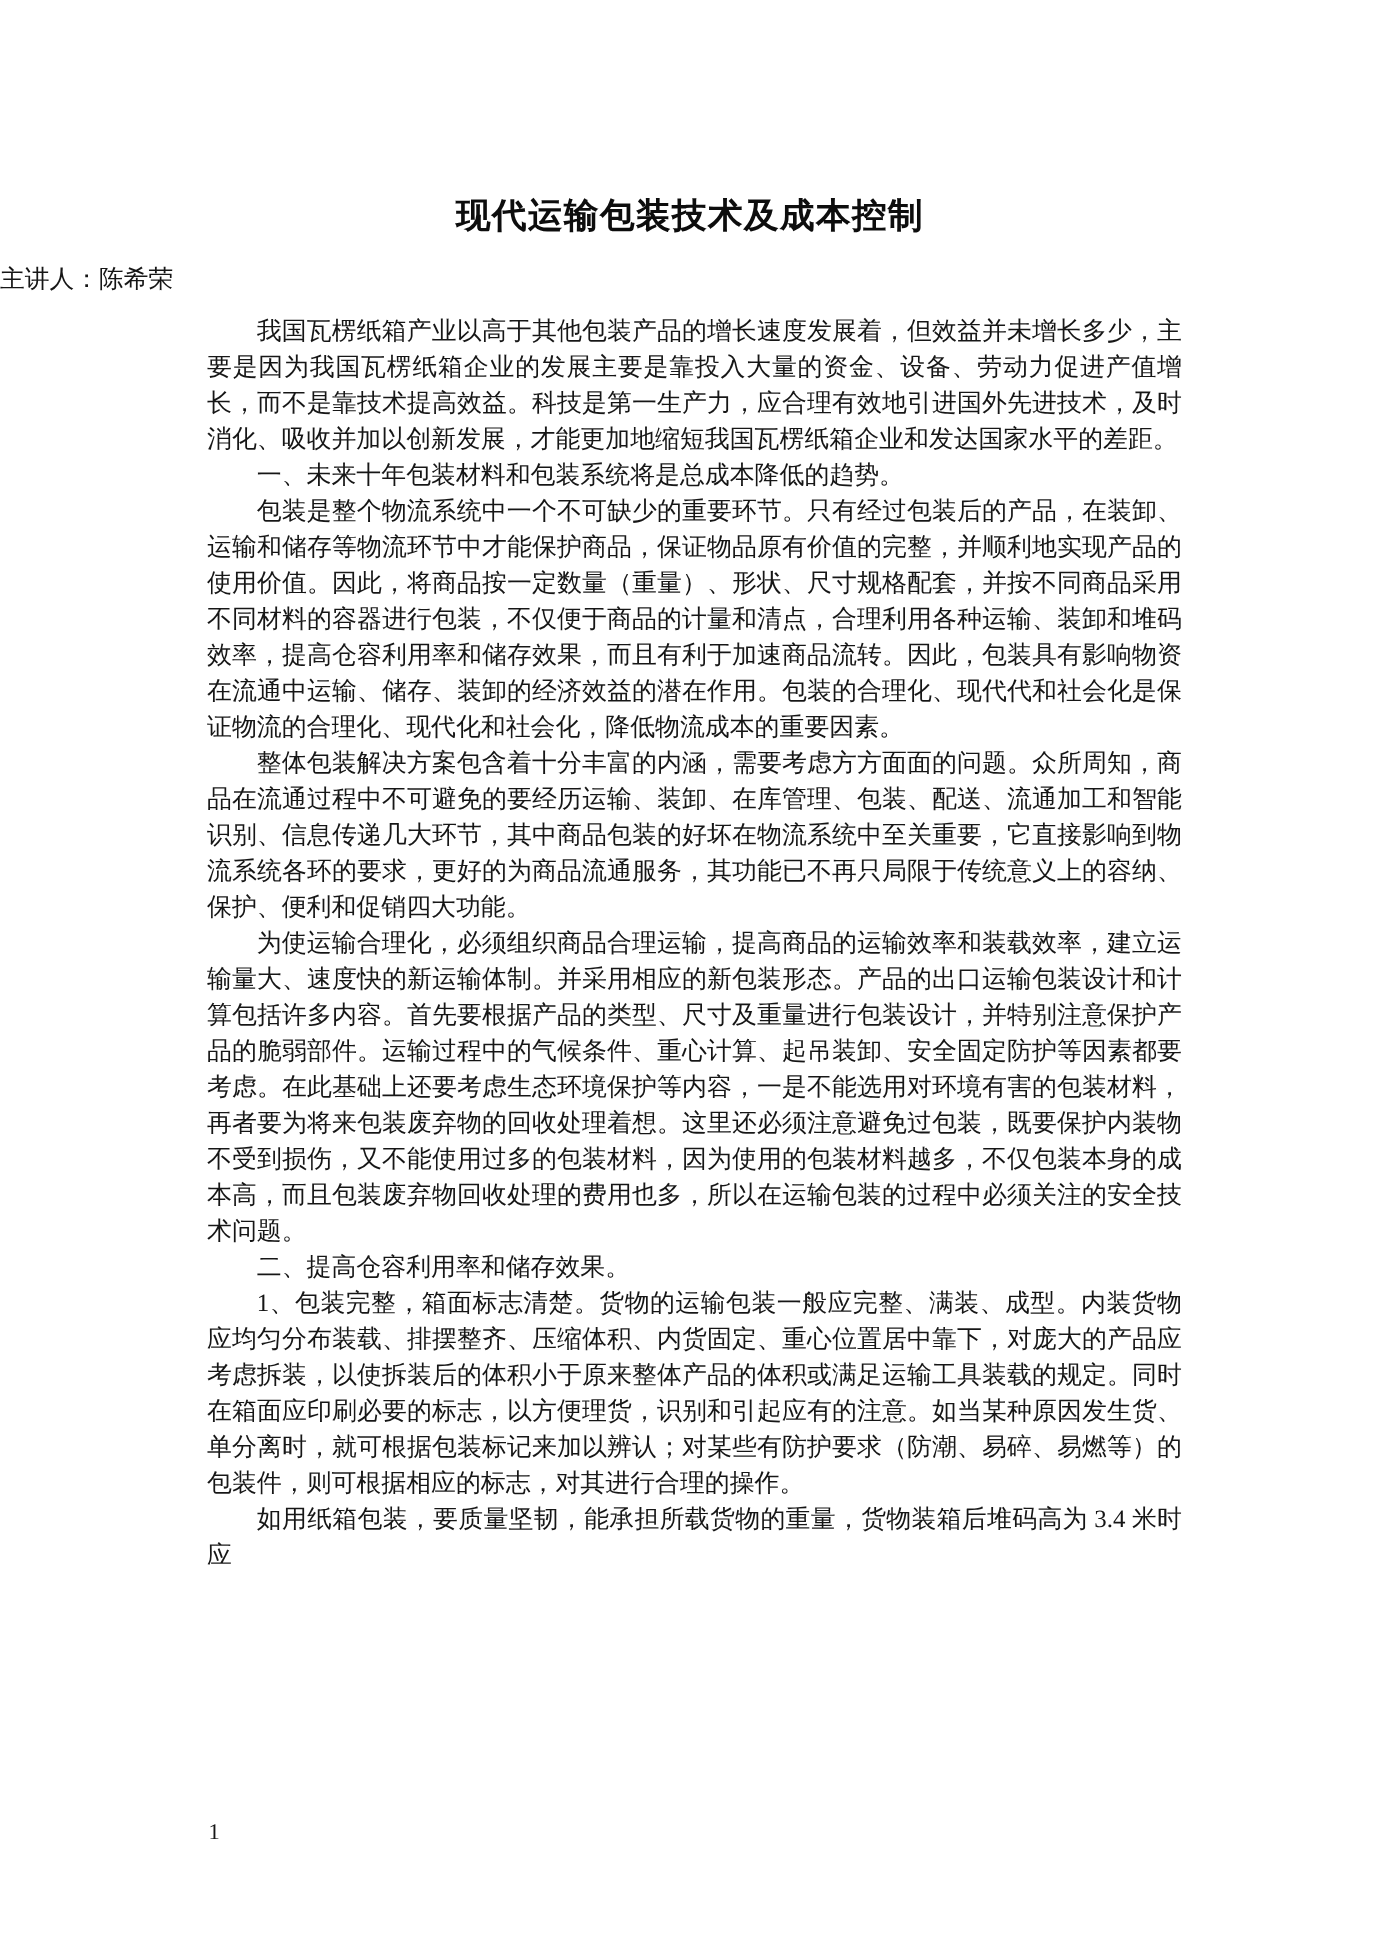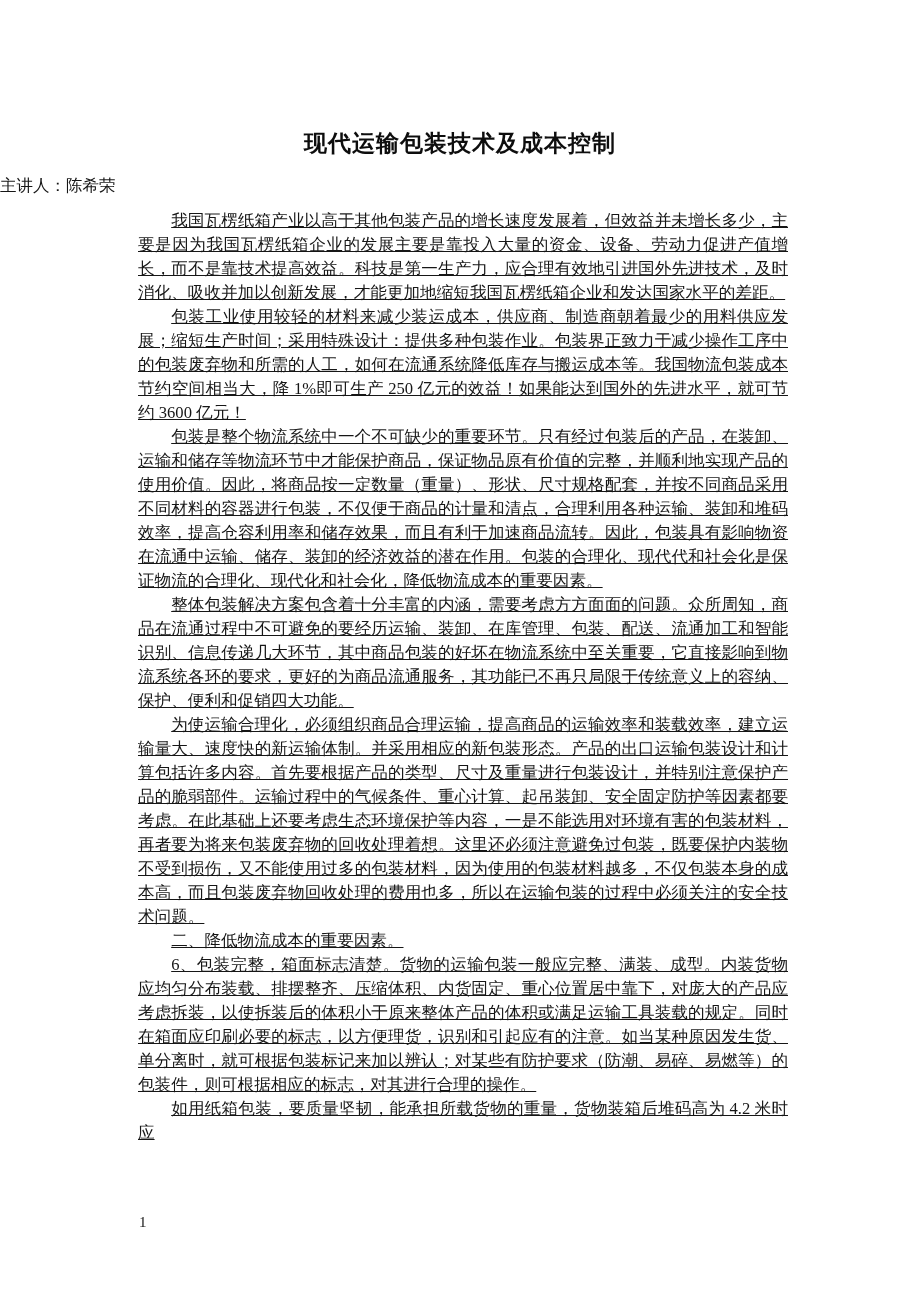--- a/index.html
+++ b/index.html
@@ -35,21 +35,20 @@
   }
   .byline {
     margin-top: 15px;
     text-align: left;
     font-size: 16.5px;
     line-height: 22px;
   }
   .content {
     width: 650px;
     margin: 12px 0 0 138px;
-    text-decoration: underline;
   }
   .content p {
     margin: 0;
     padding: 0;
     font-size: 16.6px;
     line-height: 24px;
     text-align: justify;
     text-justify: inter-ideograph;
     text-indent: 2em;
     word-break: break-all;
@@ -66,24 +65,24 @@
 <body>
 
 <div class="page">
 
   <h1 class="doc-title">现代运输包装技术及成本控制</h1>
 
   <div class="byline">主讲人：陈希荣</div>
 
   <div class="content">
     <p>我国瓦楞纸箱产业以高于其他包装产品的增长速度发展着，但效益并未增长多少，主要是因为我国瓦楞纸箱企业的发展主要是靠投入大量的资金、设备、劳动力促进产值增长，而不是靠技术提高效益。科技是第一生产力，应合理有效地引进国外先进技术，及时消化、吸收并加以创新发展，才能更加地缩短我国瓦楞纸箱企业和发达国家水平的差距。</p>
-    <p>包装工业使用较轻的材料来减少装运成本，供应商、制造商朝着最少的用料供应发展；缩短生产时间；采用特殊设计：提供多种包装作业。包装界正致力于减少操作工序中的包装废弃物和所需的人工，如何在流通系统降低库存与搬运成本等。我国物流包装成本节约空间相当大，降 1%即可生产 250 亿元的效益！如果能达到国外的先进水平，就可节约 3600 亿元！</p>
+    <p>一、未来十年包装材料和包装系统将是总成本降低的趋势。</p>
     <p>包装是整个物流系统中一个不可缺少的重要环节。只有经过包装后的产品，在装卸、运输和储存等物流环节中才能保护商品，保证物品原有价值的完整，并顺利地实现产品的使用价值。因此，将商品按一定数量（重量）、形状、尺寸规格配套，并按不同商品采用不同材料的容器进行包装，不仅便于商品的计量和清点，合理利用各种运输、装卸和堆码效率，提高仓容利用率和储存效果，而且有利于加速商品流转。因此，包装具有影响物资在流通中运输、储存、装卸的经济效益的潜在作用。包装的合理化、现代代和社会化是保证物流的合理化、现代化和社会化，降低物流成本的重要因素。</p>
     <p>整体包装解决方案包含着十分丰富的内涵，需要考虑方方面面的问题。众所周知，商品在流通过程中不可避免的要经历运输、装卸、在库管理、包装、配送、流通加工和智能识别、信息传递几大环节，其中商品包装的好坏在物流系统中至关重要，它直接影响到物流系统各环的要求，更好的为商品流通服务，其功能已不再只局限于传统意义上的容纳、保护、便利和促销四大功能。</p>
     <p>为使运输合理化，必须组织商品合理运输，提高商品的运输效率和装载效率，建立运输量大、速度快的新运输体制。并采用相应的新包装形态。产品的出口运输包装设计和计算包括许多内容。首先要根据产品的类型、尺寸及重量进行包装设计，并特别注意保护产品的脆弱部件。运输过程中的气候条件、重心计算、起吊装卸、安全固定防护等因素都要考虑。在此基础上还要考虑生态环境保护等内容，一是不能选用对环境有害的包装材料，再者要为将来包装废弃物的回收处理着想。这里还必须注意避免过包装，既要保护内装物不受到损伤，又不能使用过多的包装材料，因为使用的包装材料越多，不仅包装本身的成本高，而且包装废弃物回收处理的费用也多，所以在运输包装的过程中必须关注的安全技术问题。</p>
-    <p>二、降低物流成本的重要因素。</p>
-    <p>6、包装完整，箱面标志清楚。货物的运输包装一般应完整、满装、成型。内装货物应均匀分布装载、排摆整齐、压缩体积、内货固定、重心位置居中靠下，对庞大的产品应考虑拆装，以使拆装后的体积小于原来整体产品的体积或满足运输工具装载的规定。同时在箱面应印刷必要的标志，以方便理货，识别和引起应有的注意。如当某种原因发生货、单分离时，就可根据包装标记来加以辨认；对某些有防护要求（防潮、易碎、易燃等）的包装件，则可根据相应的标志，对其进行合理的操作。</p>
-    <p>如用纸箱包装，要质量坚韧，能承担所载货物的重量，货物装箱后堆码高为 4.2 米时应</p>
+    <p>二、提高仓容利用率和储存效果。</p>
+    <p>1、包装完整，箱面标志清楚。货物的运输包装一般应完整、满装、成型。内装货物应均匀分布装载、排摆整齐、压缩体积、内货固定、重心位置居中靠下，对庞大的产品应考虑拆装，以使拆装后的体积小于原来整体产品的体积或满足运输工具装载的规定。同时在箱面应印刷必要的标志，以方便理货，识别和引起应有的注意。如当某种原因发生货、单分离时，就可根据包装标记来加以辨认；对某些有防护要求（防潮、易碎、易燃等）的包装件，则可根据相应的标志，对其进行合理的操作。</p>
+    <p>如用纸箱包装，要质量坚韧，能承担所载货物的重量，货物装箱后堆码高为 3.4 米时应</p>
   </div>
 
   <div class="page-number">1</div>
 
 </div>
 
 </body></html>

